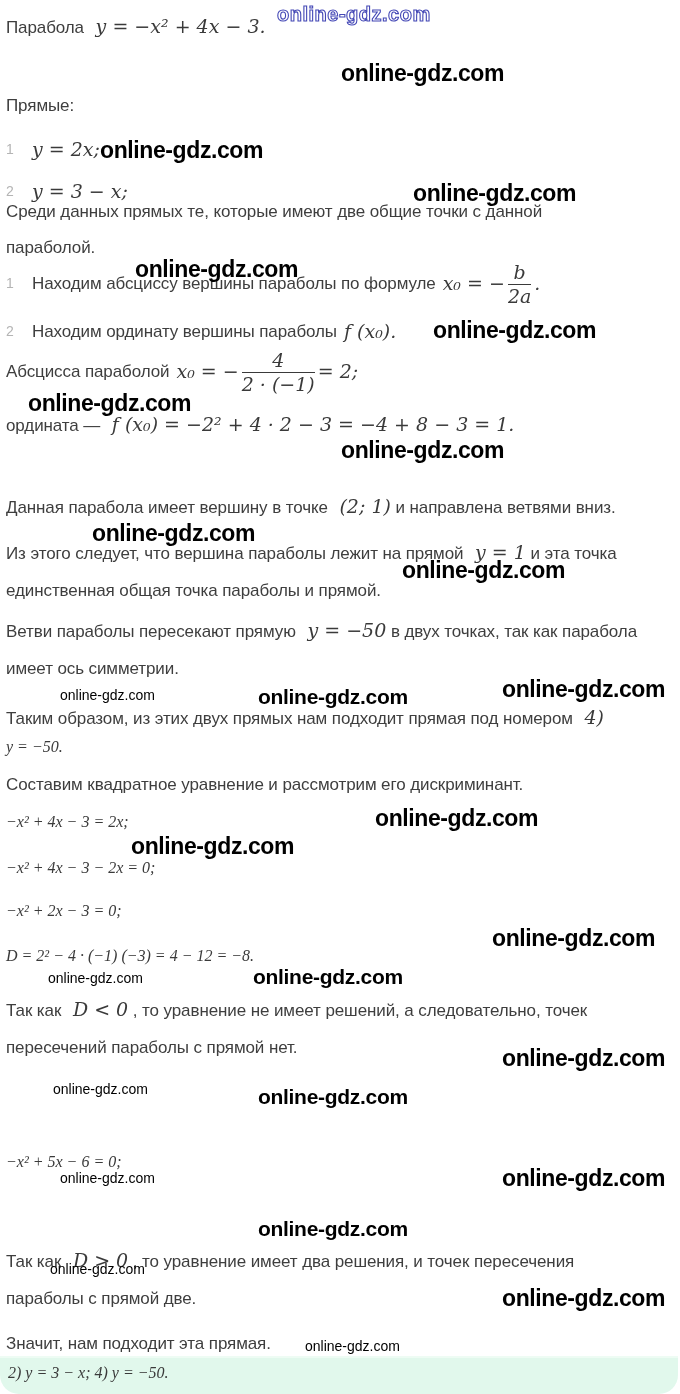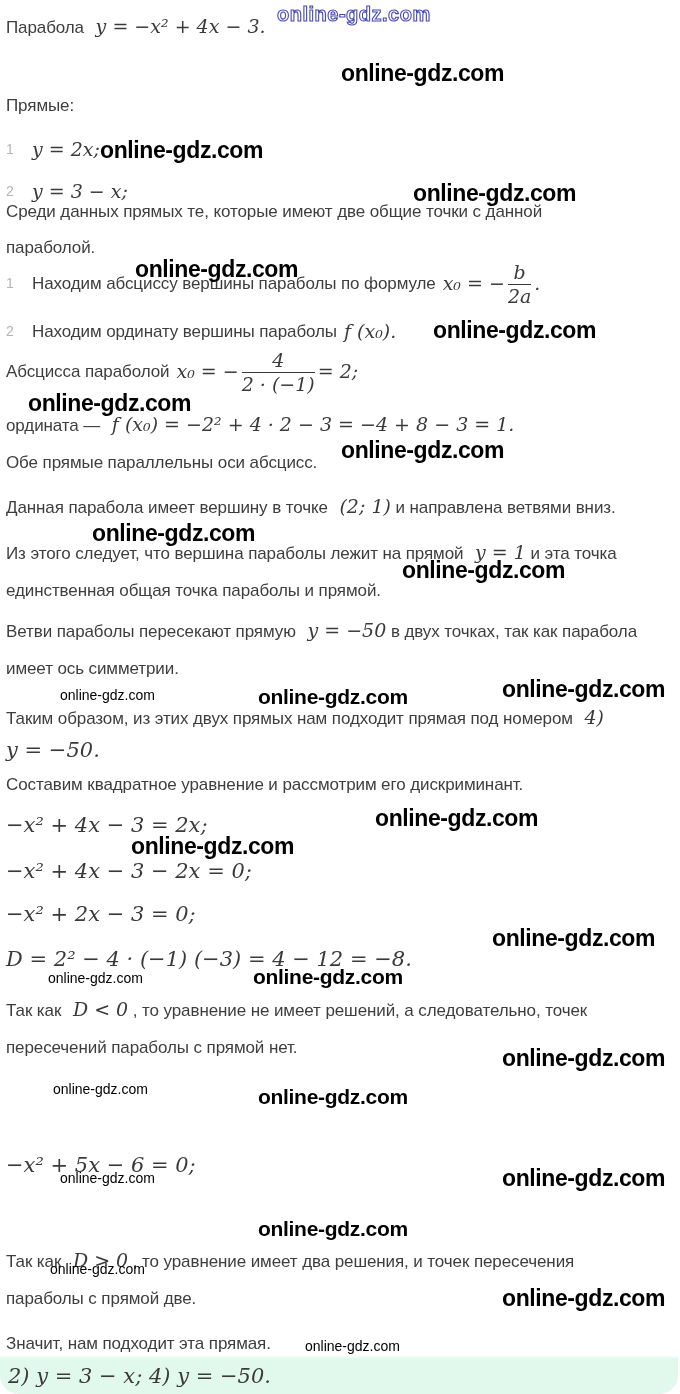--- a/index.html
+++ b/index.html
@@ -16,21 +16,21 @@
     position:absolute; left:6px;
     font-size:17px; line-height:1.25; color:#3e3e3e;
     white-space:nowrap; letter-spacing:-0.1px;
   }
   .flexline { display:flex; align-items:center; }
   .txt { margin-right:7px; }
   .math {
     font-family:"DejaVu Serif", serif; font-style:italic;
     font-size:19px; color:#3a3a3a; letter-spacing:0;
   }
-  .math-lg { font-size:21px; }
+  .math-lg { font-size:16px;font-family:Liberation Serif, serif; }
   .frac {
     display:inline-block; vertical-align:middle;
     text-align:center; margin:0 3px; line-height:1.1;
   }
   .frac .fnum { display:block; border-bottom:1.4px solid #3a3a3a; padding:0 4px 1px; }
   .frac .fden { display:block; padding-top:1px; }
   .listnum {
     color:#b4b4b4; font-size:14px; width:26px; flex:0 0 26px;
     display:inline-block;
   }
@@ -132,21 +132,20 @@
       <span class="fden">2 · (−1)</span>
     </span>
     <span class="math">= 2;</span>
   </div>
 
   <div class="line" style="top:413px;">
     <span class="txt">ордината —</span>
     <span class="math">f (x₀) = −2² + 4 · 2 − 3 = −4 + 8 − 3 = 1.</span>
   </div>
 
-  <div class="line" style="top:452px;">Обе прямые параллельны оси абсцисс.</div>
 
   <div class="line" style="top:495px;">
     <span class="txt">Данная парабола имеет вершину в точке</span>
     <span class="math">(2;  1)</span>
     <span class="txt">и направлена ветвями вниз.</span>
   </div>
 
   <div class="line" style="top:541px;">
     <span class="txt">Из этого следует, что вершина параболы лежит на прямой</span>
     <span class="math">y = 1</span>

